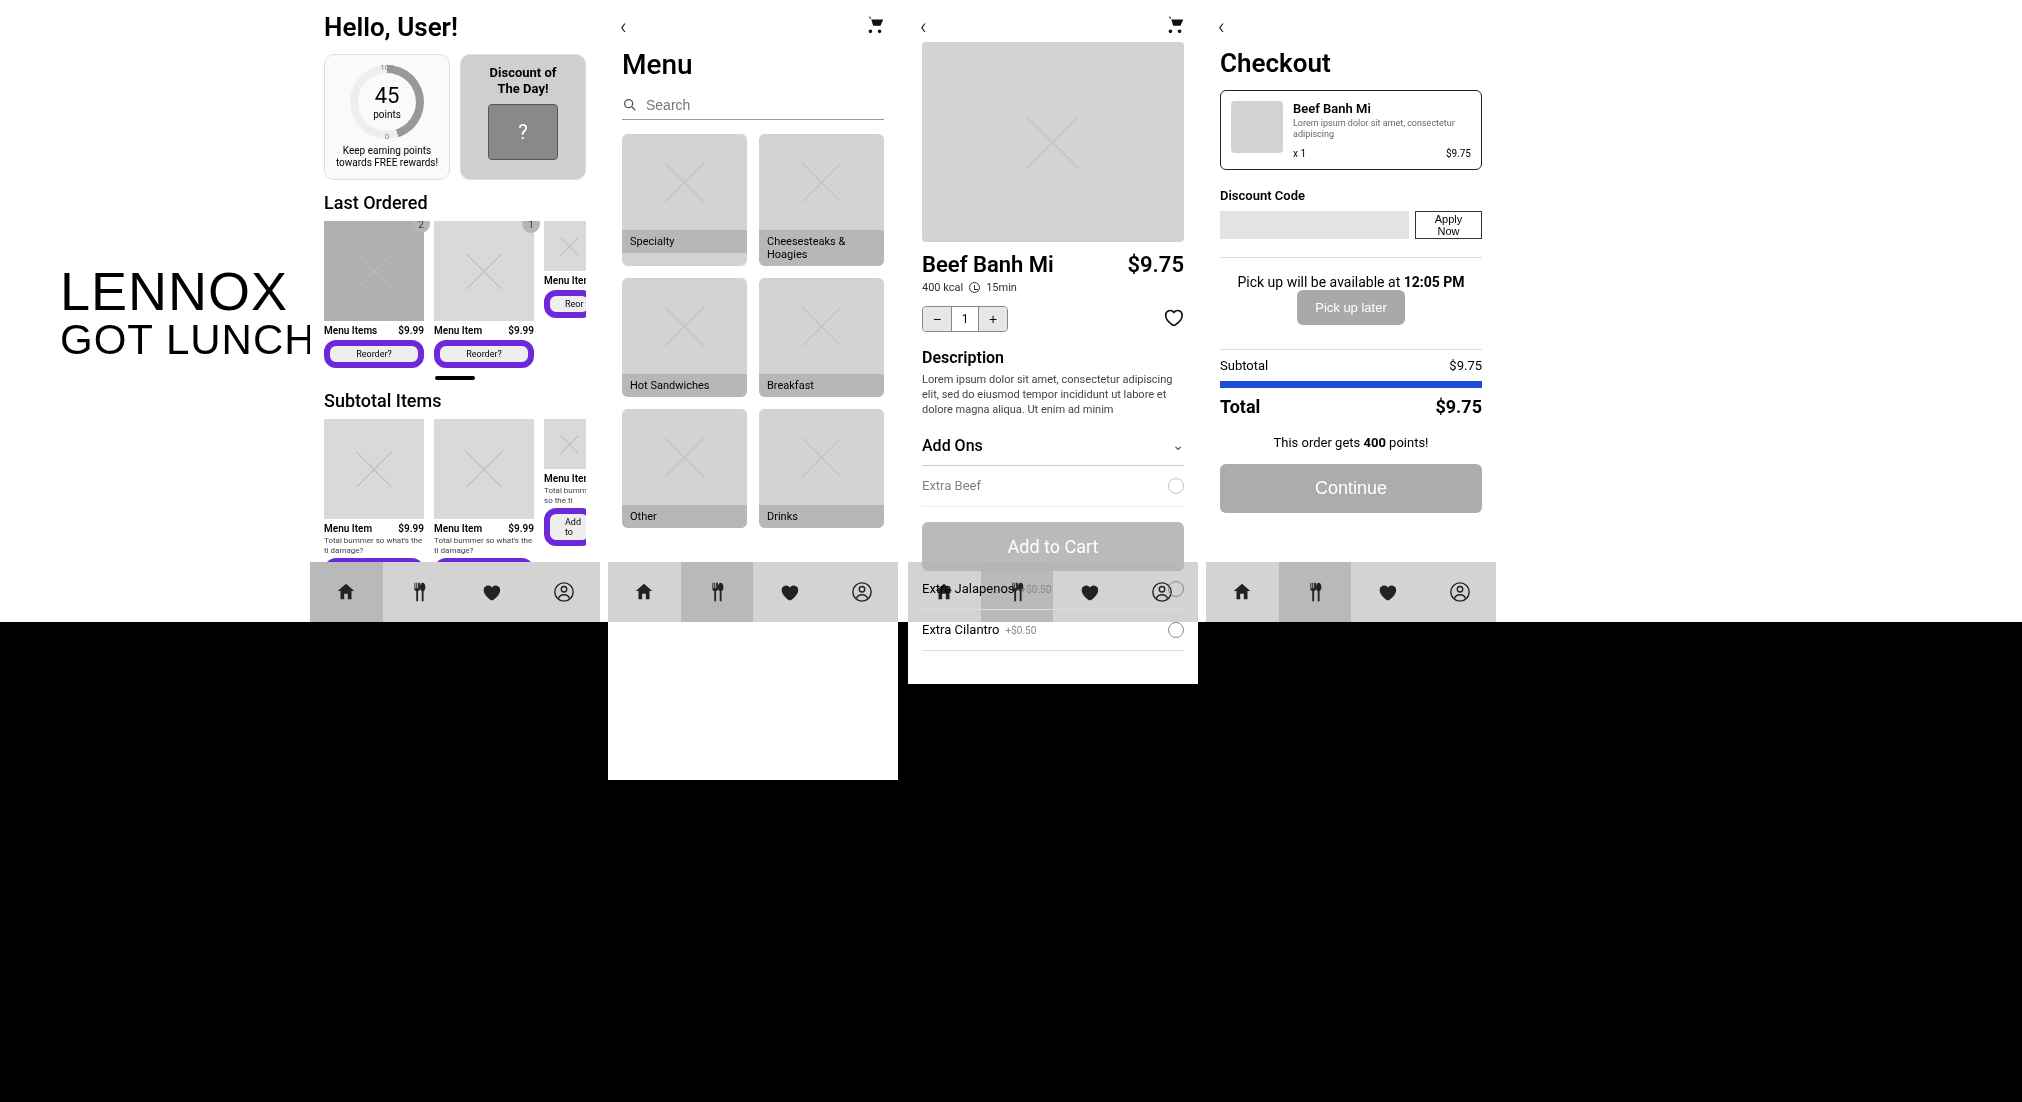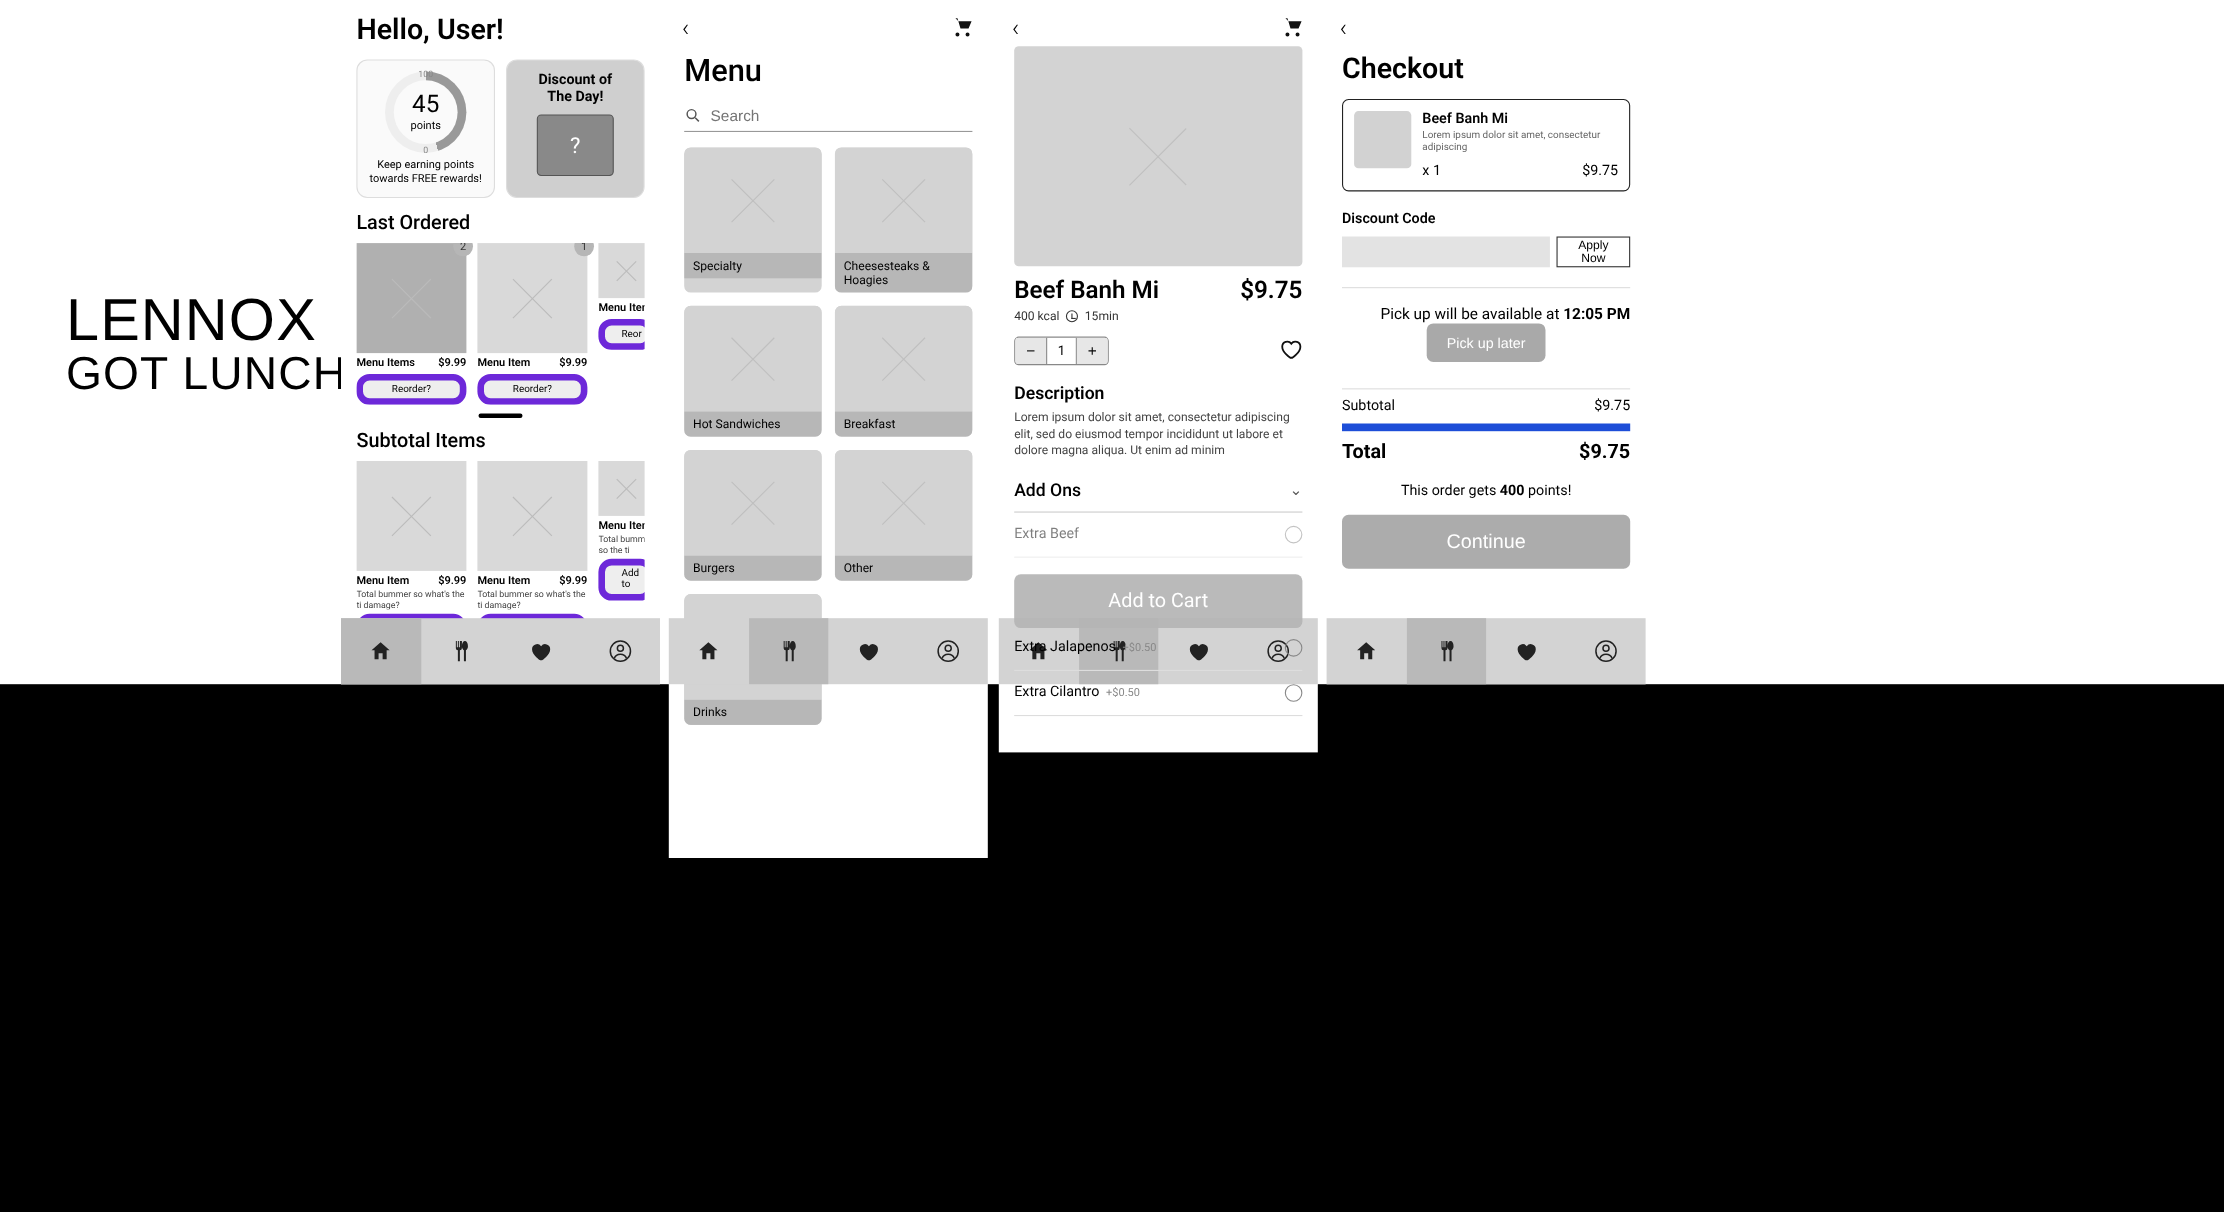--- a/index.html
+++ b/index.html
@@ -177,26 +177,26 @@
   .s3-body-lower { padding:0 14px; position:relative; z-index:1; }
 
   
   .s4-body { padding:0 14px; }
   .checkout-h { font-size:26px; font-weight:600; margin:6px 0 12px; }
   .orderbox { border:1px solid #222; border-radius:6px; padding:10px; display:flex; gap:10px; }
   .orderbox .thumb { width:52px; height:52px; background:#d2d2d2; border-radius:4px; }
   .orderbox .info { flex:1; }
   .orderbox .nm { font-weight:600; font-size:13px; }
   .orderbox .ds { font-size:9px; color:#666; line-height:1.2; margin-top:2px; }
-  .orderbox .row2 { display:flex; justify-content:space-between; font-size:13px; margin-top:8px; }
+  .orderbox .row2 { display:flex; justify-content:space-between; font-size:10px; margin-top:8px; }
   .disc-h { font-size:13px; font-weight:600; margin-top:18px; margin-bottom:8px; }
   .disc-row { display:flex; gap:6px; border-bottom:1px solid #ddd; padding-bottom:18px; }
   .disc-row input { flex:1; background:#e3e3e3; border:none; height:28px; padding:0 6px; }
   .apply { border:1px solid #333; background:#fff; font-size:11px; padding:0 10px; cursor:pointer; }
-  .pickup-msg { text-align:right; font-size:14px; margin-top:16px; }
+  .pickup-msg { text-align:center; font-size:14px; margin-top:16px; }
   .pickup-msg b { font-weight:700; }
   .pickup-later {
     display:block; margin:0 auto 0; background:#a9a9a9; color:#fff; border:none;
     border-radius:6px; padding:10px 18px; font-size:13px; cursor:pointer;
   }
   .totals { margin-top:24px; border-top:1px solid #ddd; }
   .trow { display:flex; justify-content:space-between; padding:8px 0; font-size:13px; }
   .trow.total { font-weight:700; font-size:18px; border-top:7px solid #1d4ed8; }
   .points-msg { text-align:center; font-size:13px; margin-top:10px; }
   .continue {
@@ -372,24 +372,20 @@
       <div class="menu-tile">
           <div class="ph"></div>
           <div class="lbl">Hot Sandwiches</div>
         </div>
       <div class="menu-tile">
           <div class="ph"></div>
           <div class="lbl">Breakfast</div>
         </div>
       <div class="menu-tile">
           <div class="ph"></div>
-          <div class="lbl">Burgers</div>
-        </div>
-      <div class="menu-tile">
-          <div class="ph"></div>
           <div class="lbl">Other</div>
         </div>
       <div class="menu-tile">
           <div class="ph"></div>
           <div class="lbl">Drinks</div>
         </div>
     </div>
   </div>
   <div class="navbar-wrap">
     <div class="navbar">

